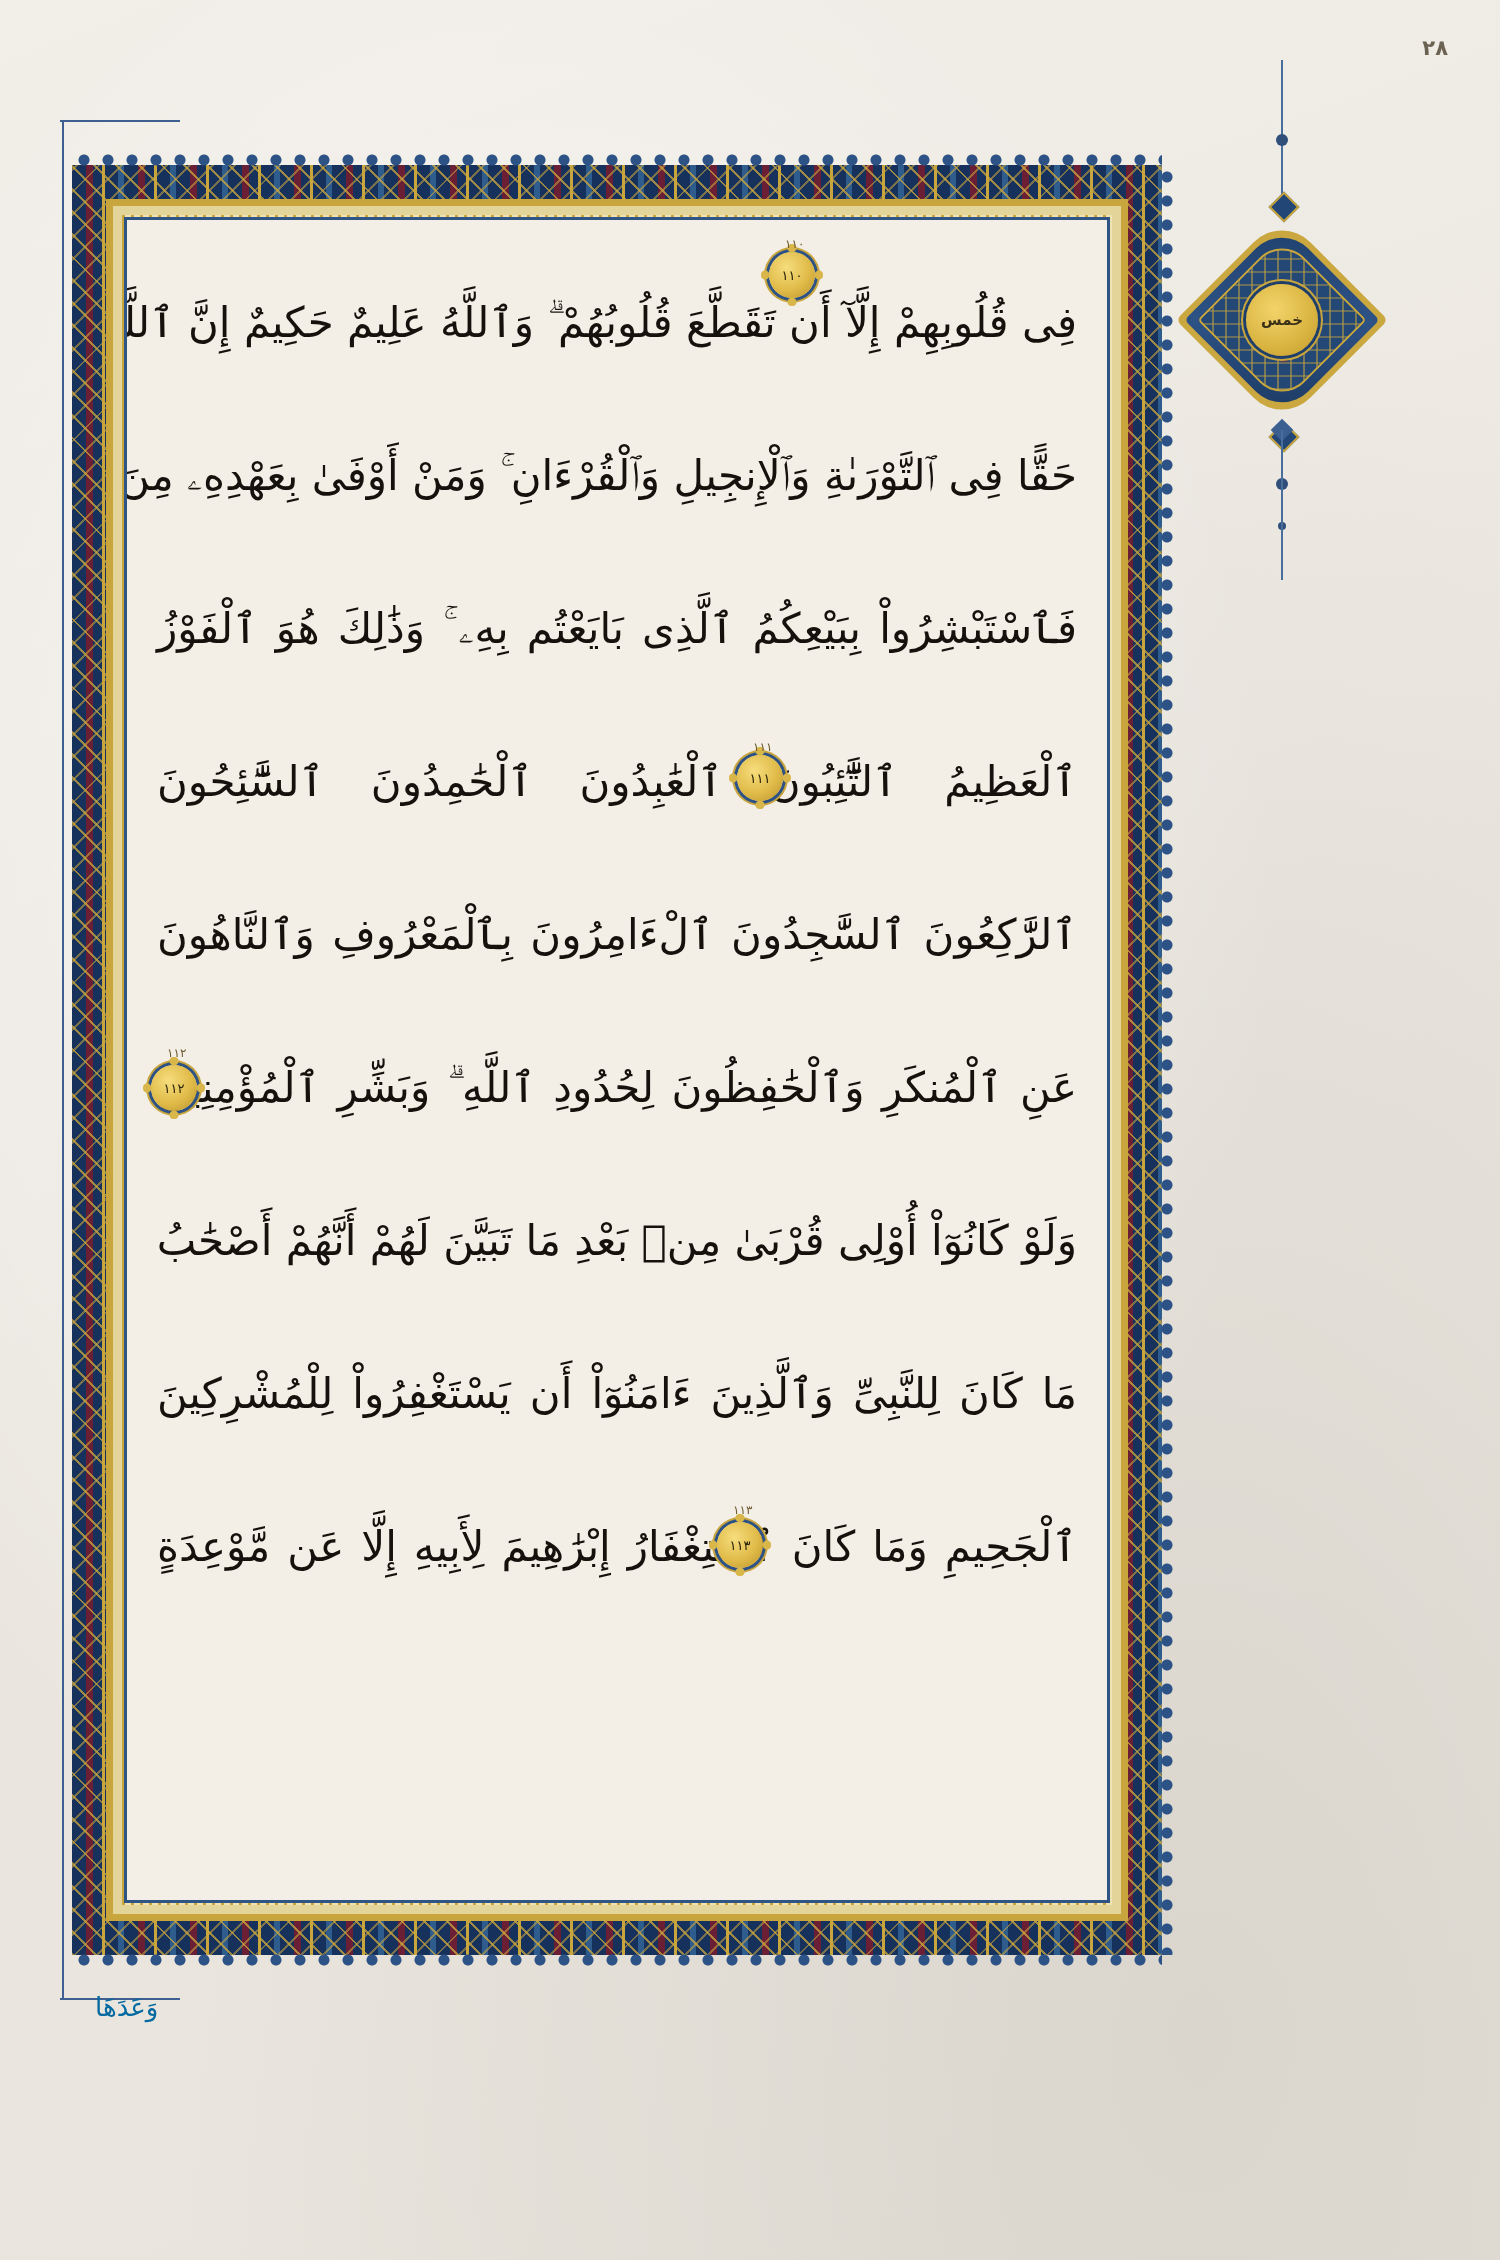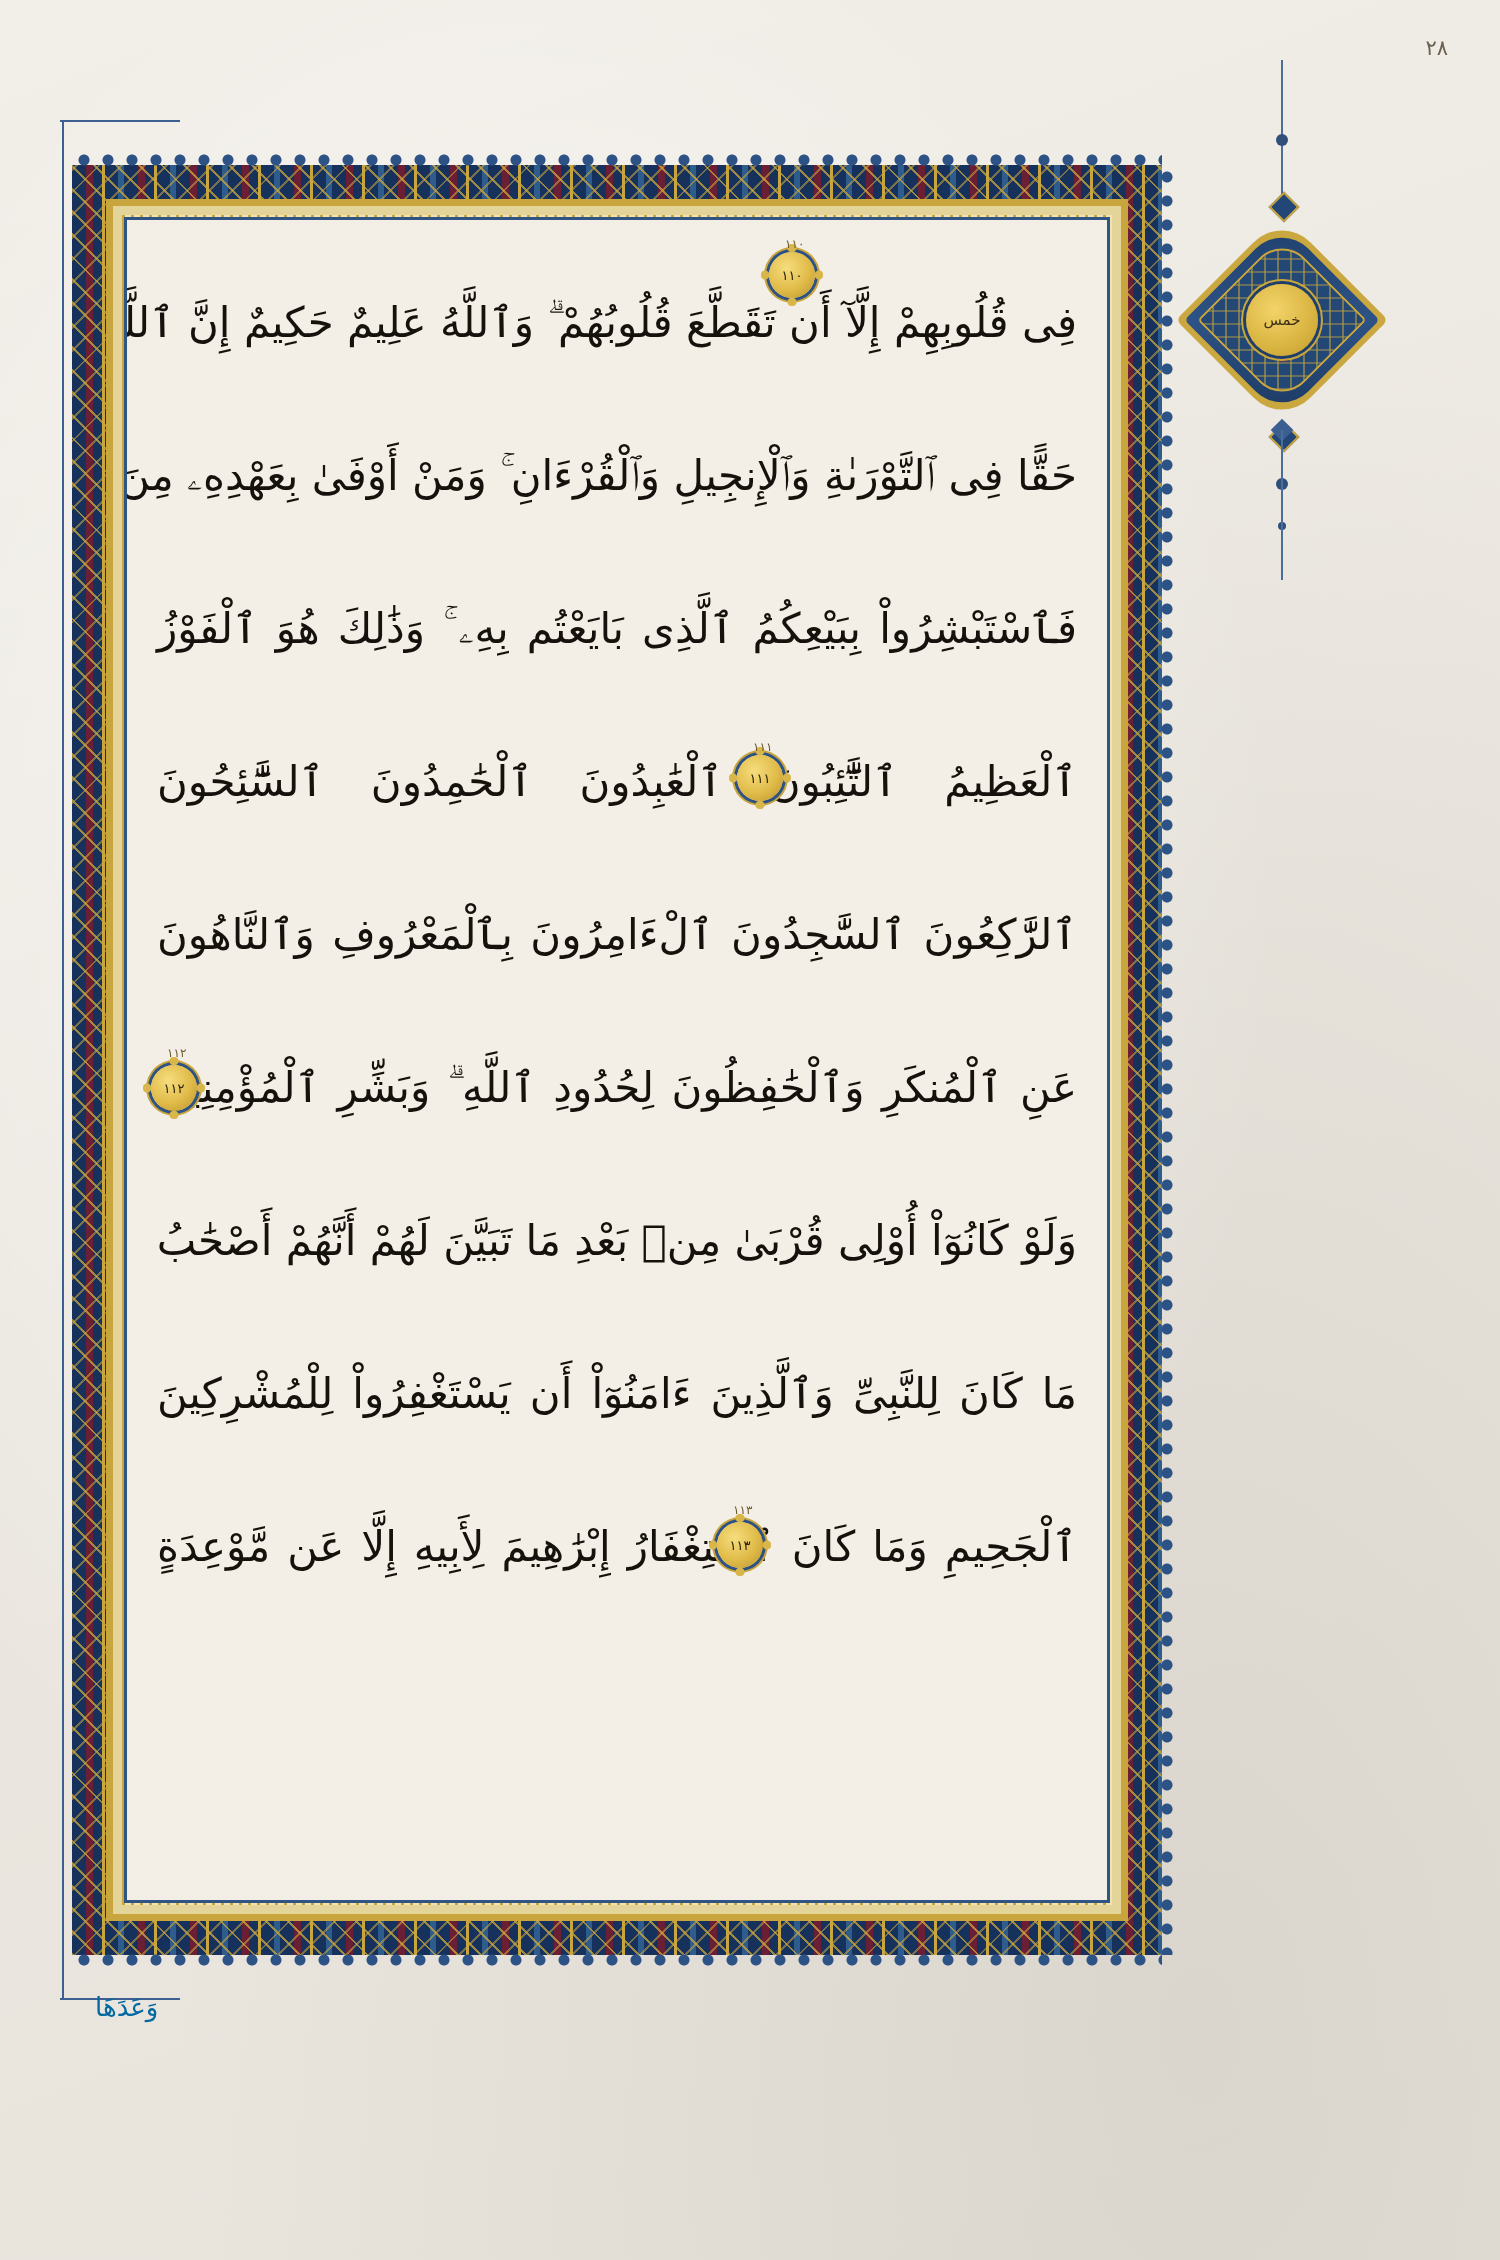--- a/index.html
+++ b/index.html
@@ -35,20 +35,21 @@
   
   #folio-number {
     position: absolute;
     top: 36px;
     right: 52px;
     font-family: "DejaVu Sans", sans-serif;
     font-size: 21px;
     color: #6c6252;
     direction: rtl;
     letter-spacing: 1px;
+    font-weight: bold;
   }
 
   
   #margin-medallion {
     position: absolute;
     left: 1182px;
     top: 60px;
     width: 200px;
     height: 520px;
   }
@@ -127,20 +128,21 @@
   .med-text {
     position: absolute;
     left: 50%; top: 50%;
     transform: translate(-50%,-50%);
     width: 72px;
     text-align: center;
     font-size: 15px;
     color: #3a2f17;
     direction: rtl;
     line-height: 1.1;
+    font-weight: bold;
   }
   .med-tip {
     position: absolute;
     width: 18px; height: 18px;
     background: #224676;
     border: 2px solid #c9a53e;
     transform: rotate(45deg);
   }
   .med-tip.top { left: 91px; top: 6px; }
   .med-tip.bottom { left: 91px; top: 236px; }

